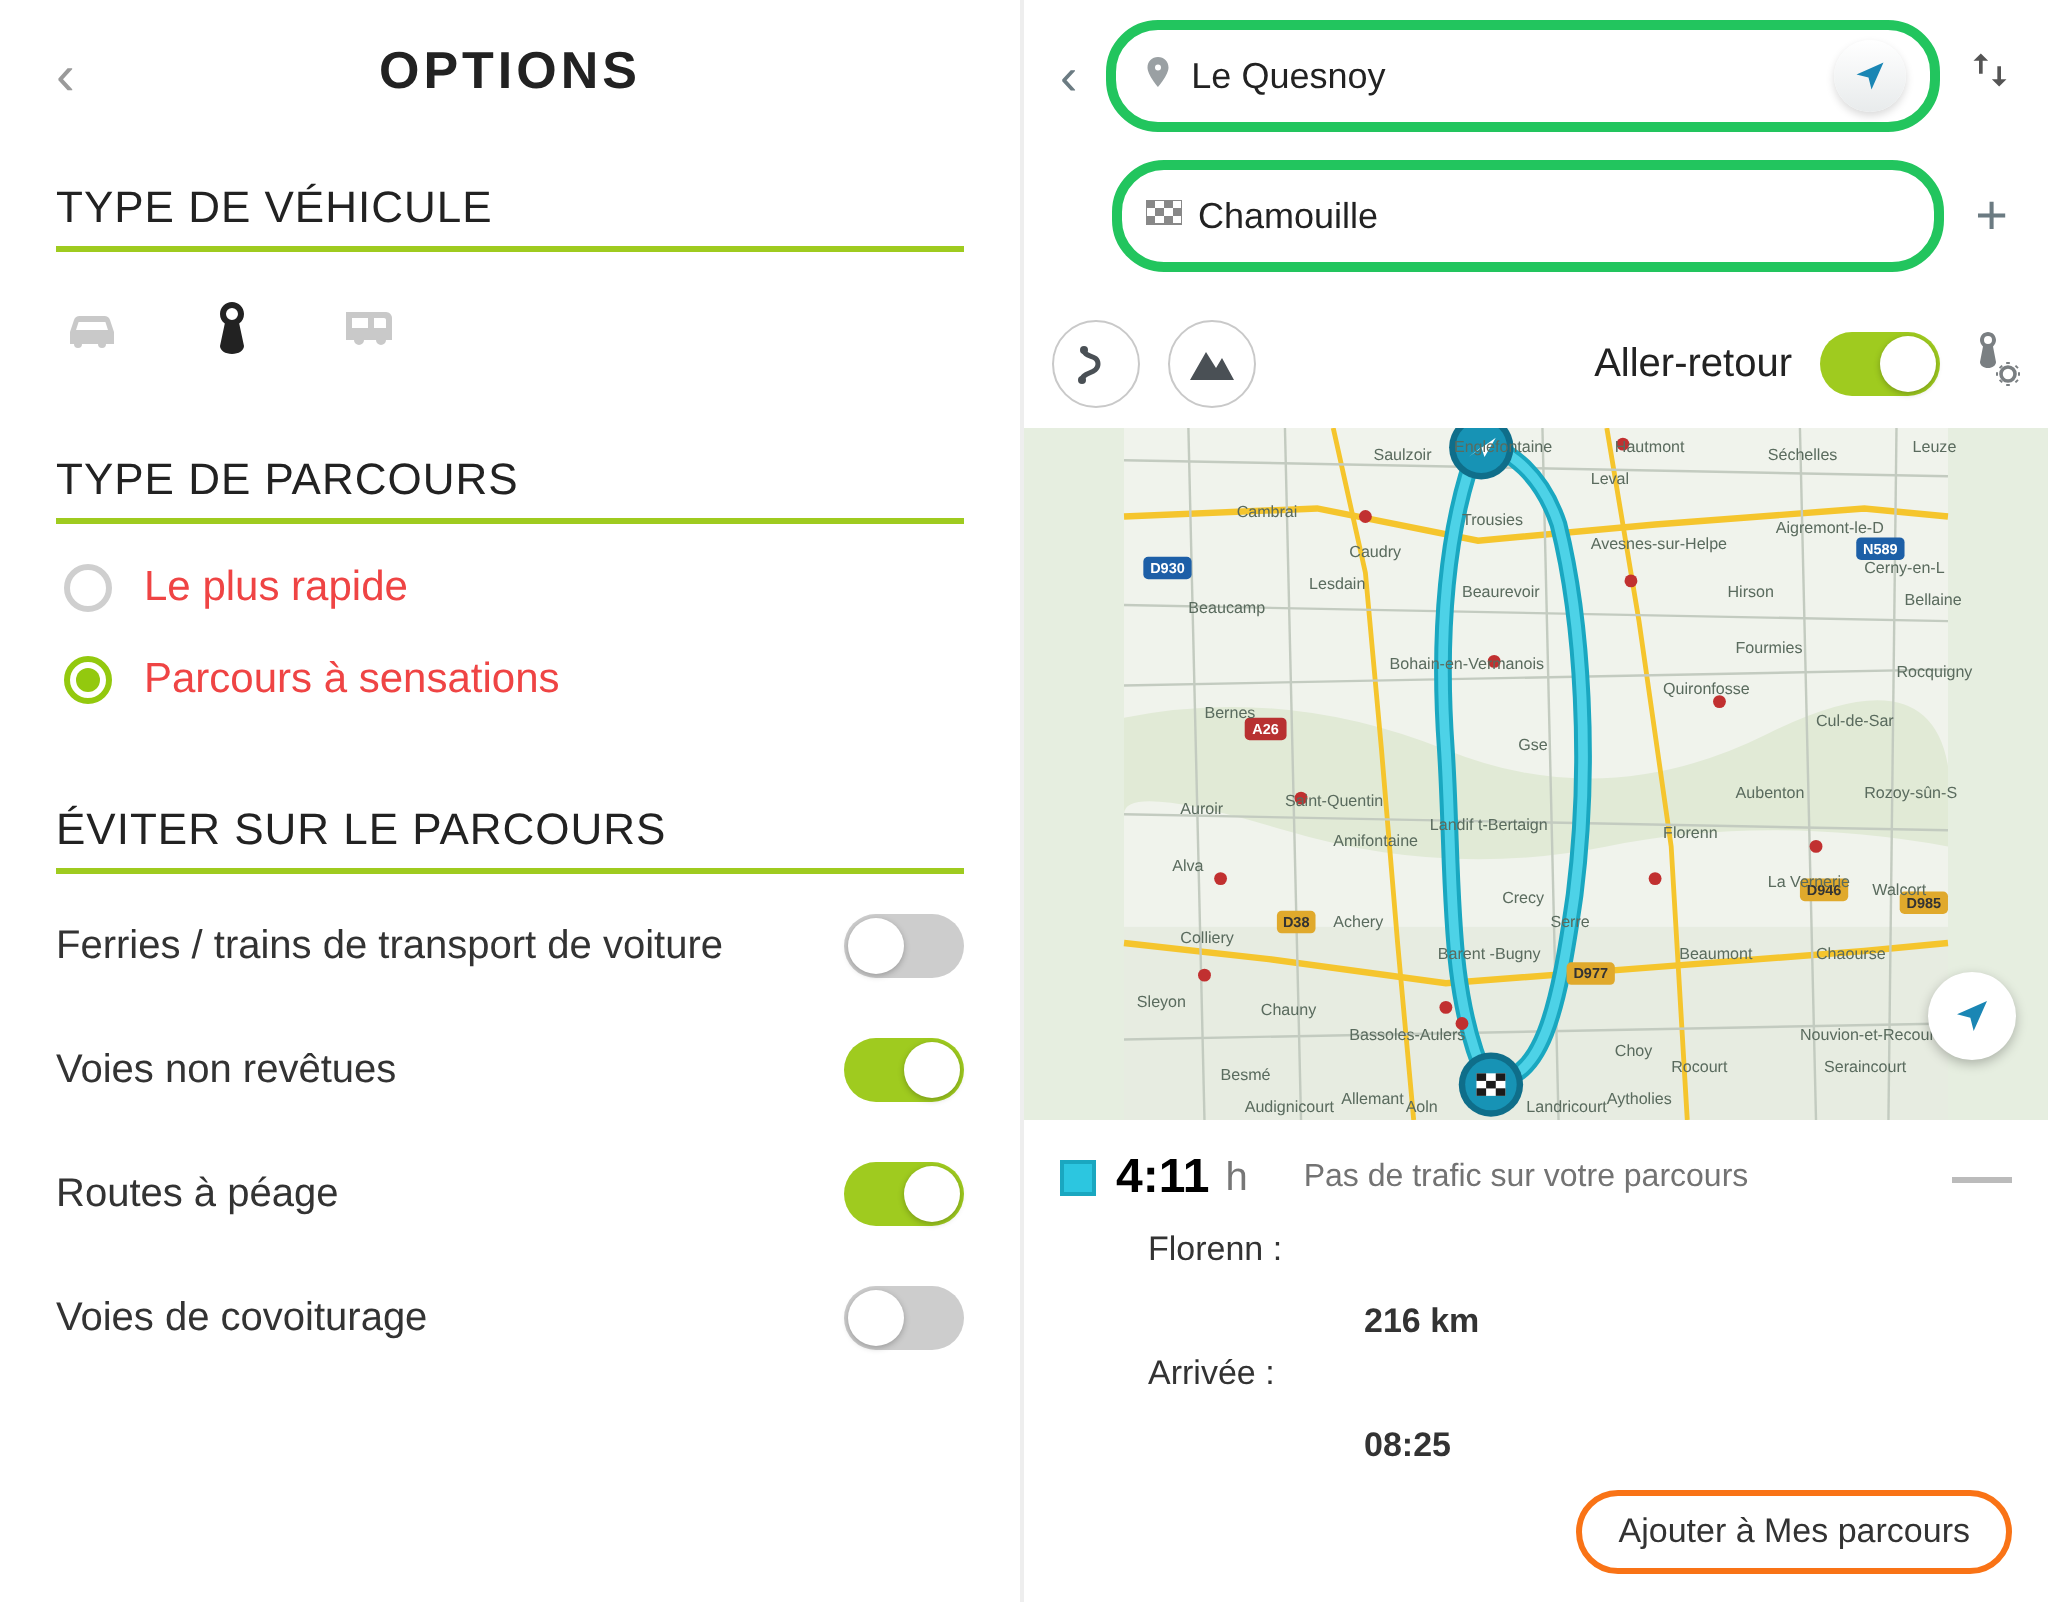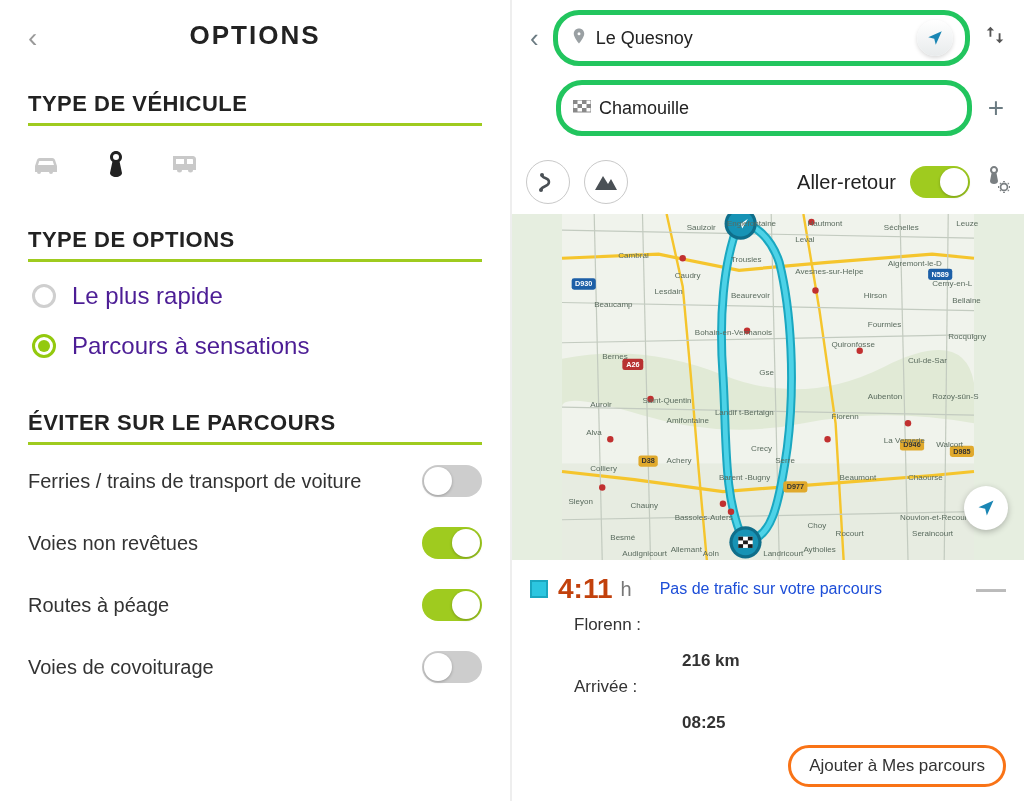--- a/index.html
+++ b/index.html
@@ -5,33 +5,33 @@
   * { box-sizing: border-box; margin: 0; padding: 0; }
   body { font-family: Arial, Helvetica, sans-serif; width: 1024px; height: 801px; display: flex; background: #fff; }
   .panel { width: 512px; height: 100%; position: relative; }
   .panel-left { padding: 20px 28px; border-right: 2px solid #eee; }
   .panel-right { display: flex; flex-direction: column; }
 
   
   .hdr { position: relative; text-align: center; margin-bottom: 40px; }
   .back-chevron { position: absolute; left: 0; top: 2px; font-size: 28px; color: #9a9a9a; cursor: pointer; }
   .hdr-title { font-size: 26px; font-weight: 700; letter-spacing: 2px; color: #222; }
-  .section-title { font-size: 22px; font-weight: 700; letter-spacing: 0.5px; color: #222; margin-bottom: 6px; }
+  .section-title { font-size: 22px; font-weight: 400; letter-spacing: 0.5px; color: #222; margin-bottom: 6px; }
   .green-sep { height: 3px; background: #9fcb1f; margin-bottom: 20px; }
 
   .veh-icons { display: flex; gap: 34px; margin-bottom: 45px; }
   .veh-icon { font-size: 28px; color: #c9c9c9; cursor: pointer; display: flex; align-items: center; justify-content: center; width: 36px; height: 36px; }
   .veh-icon.active { color: #222; }
 
   .radio-group { margin-bottom: 50px; }
   .radio-row { display: flex; align-items: center; gap: 16px; margin-bottom: 22px; margin-left: 4px; cursor: pointer; }
   .radio-circle { width: 24px; height: 24px; border: 3px solid #cfcfcf; border-radius: 50%; position: relative; flex-shrink: 0; }
   .radio-circle.checked { border-color: #93c90e; }
   .radio-circle.checked::after { content: ""; position: absolute; left: 3px; top: 3px; width: 12px; height: 12px; background: #93c90e; border-radius: 50%; }
-  .radio-label { font-size: 24px; color: #4c1d95; }
+  .radio-label { font-size: 21px; color: #ef4444; }
 
   .avoid-row { display: flex; align-items: center; justify-content: space-between; margin-bottom: 30px; }
   .avoid-label { font-size: 20px; color: #333; }
 
   .toggle { width: 60px; height: 32px; border-radius: 16px; position: relative; cursor: pointer; }
   .toggle.off { background: #cdcdcd; }
   .toggle.on { background: #9fcb1f; }
   .toggle .knob { position: absolute; top: 2px; width: 28px; height: 28px; background: #fff; border-radius: 50%; box-shadow: 0 1px 3px rgba(0,0,0,0.25); }
   .toggle.off .knob { left: 2px; }
   .toggle.on .knob { right: 2px; }
@@ -55,23 +55,23 @@
 
   
   .map-wrap { position: relative; flex: 1; background: #e6eee0; overflow: hidden; }
   .map-svg { position: absolute; inset: 0; width: 100%; height: 100%; }
   .map-locate { position: absolute; right: 16px; bottom: 30px; width: 44px; height: 44px; border-radius: 50%; background: #fff; box-shadow: 0 2px 6px rgba(0,0,0,0.25); display: flex; align-items: center; justify-content: center; color: #1a86b4; cursor: pointer; font-size: 20px; }
 
   
   .summary { padding: 12px 18px 14px 18px; background: #fff; }
   .summary-row1 { display: flex; align-items: center; gap: 10px; }
   .sq { width: 18px; height: 18px; background: #2cc6e0; border: 2px solid #1aa7c0; }
-  .dur-num { font-size: 28px; font-weight: 700; color: #c2410c; }
+  .dur-num { font-size: 24px; font-weight: 700; color: #000000; }
   .dur-unit { font-size: 20px; color: #777; margin-left: -2px; }
-  .traffic { font-size: 16px; color: #1d4ed8; margin-left: 18px; }
+  .traffic { font-size: 16px; color: #737373; margin-left: 18px; }
   .collapse-dash { margin-left: auto; font-size: 30px; color: #bbb; font-weight: 700; cursor: pointer; }
   .summary-grid { margin: 6px 0 10px 44px; font-size: 17px; color: #333; }
   .summary-grid .srow { display: flex; gap: 8px; line-height: 1.5; }
   .summary-grid .lbl { width: 100px; }
   .summary-grid .val { font-weight: 700; margin-top: 36px; }
   .add-route-btn { float: right; padding: 8px 18px; border: 3px solid #f97316; border-radius: 22px; font-size: 17px; color: #333; cursor: pointer; background: #fff; }
 
   .clearfix::after { content: ""; display: block; clear: both; }
 </style>
 </head>
@@ -96,21 +96,21 @@
           <path fill="currentColor" d="M13 2c3.3 0 6 2.7 6 6 0 2-.9 3.7-2.4 4.8L19 24c0 2.2-2.7 4-6 4s-6-1.8-6-4l2.4-11.2C7.9 11.7 7 10 7 8c0-3.3 2.7-6 6-6zm0 3a3 3 0 100 6 3 3 0 000-6z"></path>
         </svg>
     </div>
     <div class="veh-icon">
       <svg width="32" height="24" viewBox="0 0 32 24">
           <path fill="currentColor" d="M3 4h20c1.6 0 3 1.4 3 3v11h-3a2.5 2.5 0 11-5 0H12a2.5 2.5 0 11-5 0H3V4zm3 3v5h8V7H6zm11 0v5h6V8c0-.6-.4-1-1-1h-5z"></path>
         </svg>
     </div>
   </div>
 
-  <div class="section-title">TYPE DE OPTIONS</div>
+  <div class="section-title">TYPE DE PARCOURS</div>
   <div class="green-sep"></div>
   <div class="radio-group">
     <div class="radio-row">
       <div class="radio-circle"></div>
       <span class="radio-label">Le plus rapide</span>
     </div>
     <div class="radio-row">
       <div class="radio-circle checked"></div>
       <span class="radio-label">Parcours à sensations</span>
     </div>

